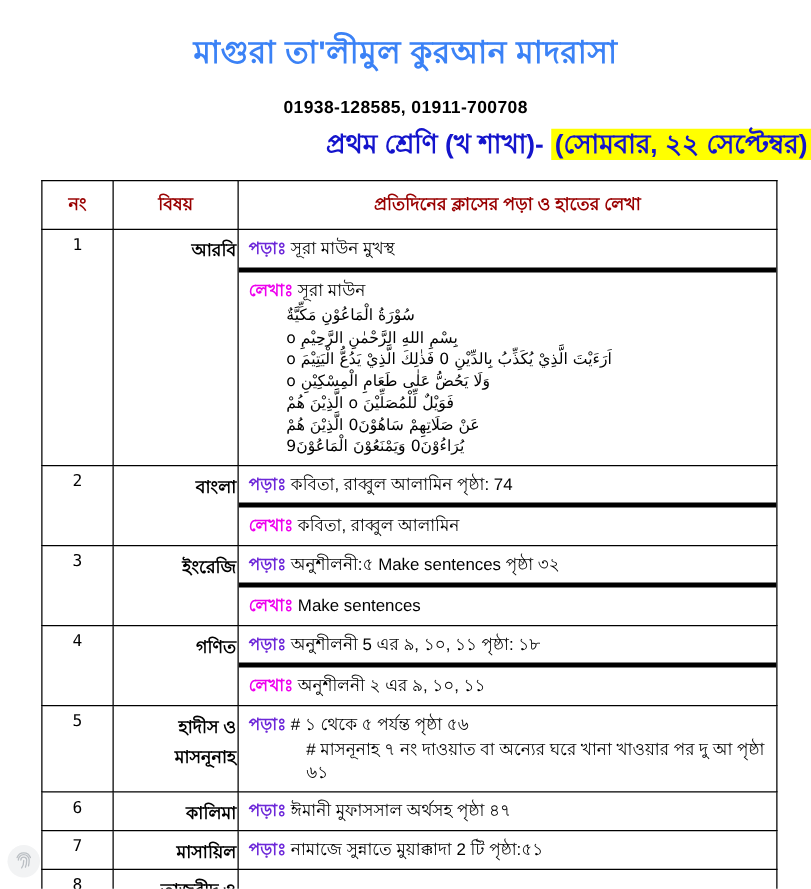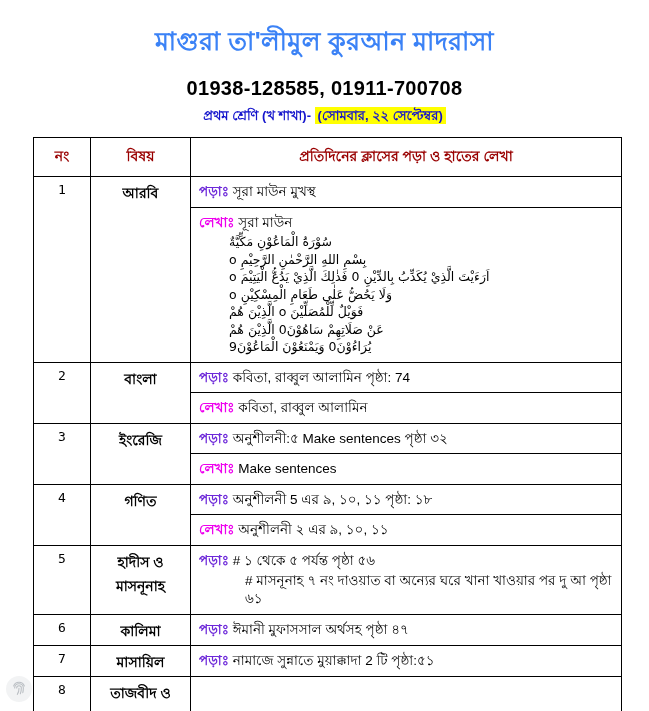--- a/index.html
+++ b/index.html
@@ -6,42 +6,42 @@
   body{
     width:649px;height:711px;position:relative;overflow:hidden;
     font-family:"Liberation Sans",sans-serif;color:#000;
   }
   .page{padding-top:22px;}
   .title{
     text-align:center;font-size:25px;font-weight:bold;color:#3b82f6;
     margin:0 0 12px 0;letter-spacing:0.5px;
   }
   .address{text-align:center;font-size:13.5px;font-weight:bold;margin:0 0 4px 0;}
-  .phones{text-align:center;font-size:20px;font-weight:bold;margin:0 0 6px 0;letter-spacing:0.3px;}
+  .phones{text-align:center;font-size:14px;font-weight:bold;margin:0 0 6px 0;letter-spacing:0.3px;}
   .classline{
-    text-align:center;font-size:13px;font-weight:bold;color:#1414cc;margin:4px 0 10px 0;
+    text-align:right;font-size:21px;font-weight:bold;color:#1414cc;margin:4px 0 10px 0;
   }
   .classline .hl{background:#ffff00;padding:1px 3px;}
   table.lesson{
     border-collapse:collapse;table-layout:fixed;
     width:588px;margin:4px 0 0 33px;
   }
   table.lesson th,table.lesson td{border:1px solid #000;vertical-align:top;}
   col.c-no{width:57px;}
   col.c-sub{width:100px;}
   col.c-les{width:431px;}
   th{color:#990000;font-size:14px;padding:7px 2px;text-align:center;}
   td.no{
     text-align:center;font-size:13px;padding-top:5px;
     font-family:"DejaVu Sans Mono","Liberation Mono",monospace;
   }
-  td.subject{text-align:center;font-weight:bold;font-size:14px;padding-top:5px;}
+  td.subject{text-align:right;font-weight:bold;font-size:14px;padding-top:5px;}
   td.lesson-cell{padding:0;}
   .entry{padding:6px 8px;font-size:13.5px;line-height:1.3;}
-  .entry + .entry{border-top:1px solid #000000;}
+  .entry + .entry{border-top:4px solid #000000;}
   .lbl{font-weight:bold;}
   .lbl.pora{color:#6d28d9;}
   .lbl.lekha{color:#ee00ee;}
   .entry .line2{padding:3px 0 0 46px;}
   .arabic-block{margin-top:2px;}
   .arabic-line{
     direction:rtl;text-align:left;font-size:12.5px;line-height:1.4;
     font-family:"DejaVu Sans",sans-serif;padding:0 30px;
   }
   .watermark{

